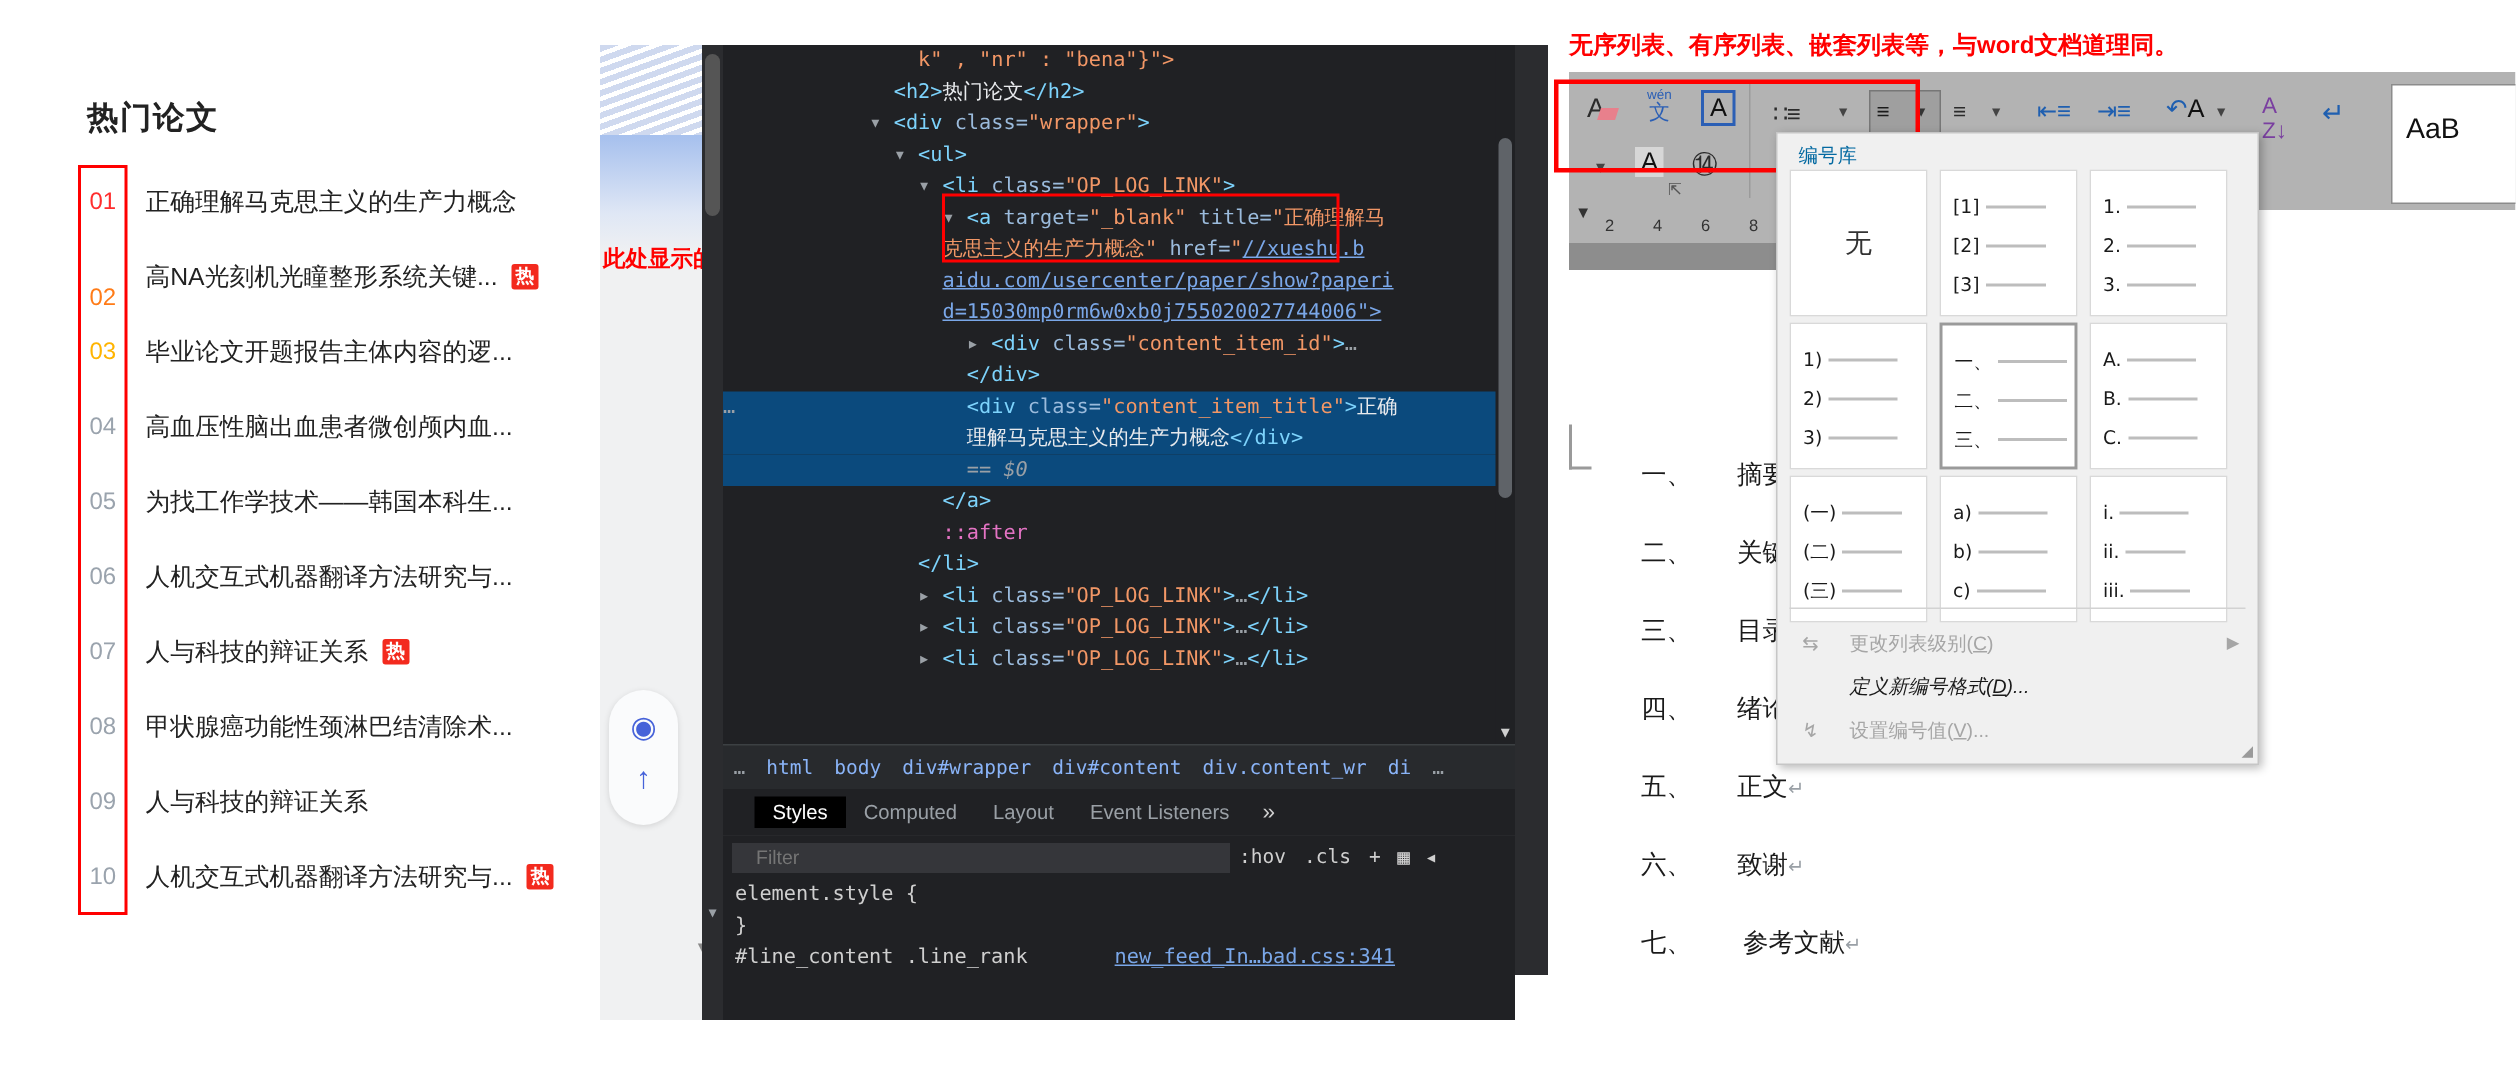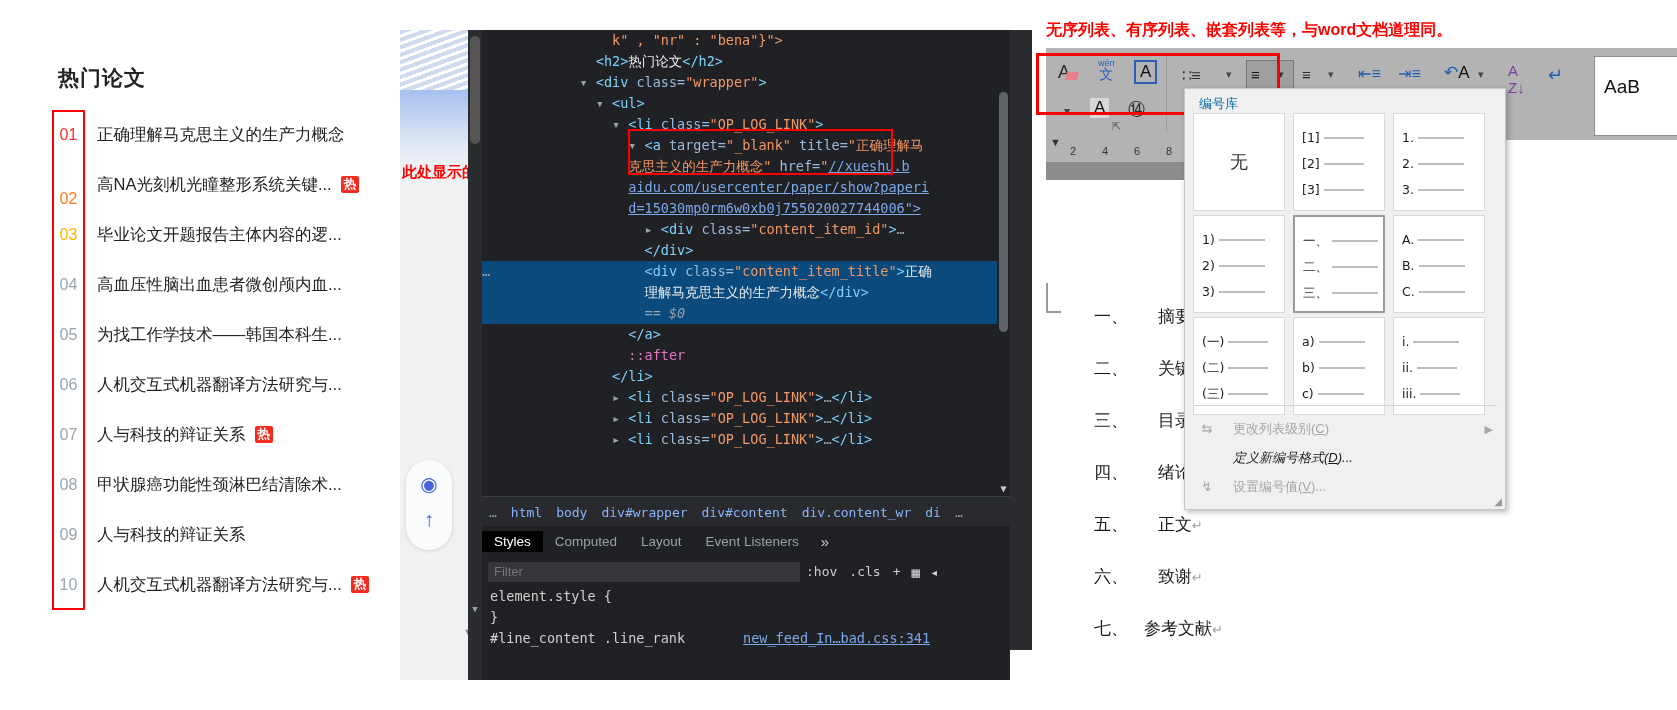--- a/index.html
+++ b/index.html
@@ -64,27 +64,27 @@
   #red-box-dom{position:absolute;left:160px;top:99px;width:265px;height:46px;border:2px solid #ff0000;box-sizing:border-box;}
 
   #breadcrumb{position:absolute;left:14px;top:466px;width:528px;height:30px;background:#282a2d;
      border-top:1px solid #3c4043;display:flex;align-items:center;color:#9aa0a6;font-size:13px;overflow:hidden;}
   #breadcrumb .crumb{padding:0 7px;color:#8ab4f8;white-space:nowrap;}
   #breadcrumb .crumb.dim{color:#9aa0a6;}
 
   #panel-tabs{position:absolute;left:14px;top:496px;width:528px;height:31px;background:#202124;
      border-bottom:1px solid #3c4043;display:flex;align-items:center;font-family:"Liberation Sans",sans-serif;}
   #panel-tabs .ptab{padding:3px 12px;font-size:13.5px;color:#9aa0a6;}
-  #panel-tabs .ptab.active{color:#ffffff;background:#000;}
+  #panel-tabs .ptab.active{color:#ffffff;background:#000;margin-left:21px;}
   #panel-tabs .more{color:#cfcfcf;padding:0 10px;font-size:15px;}
 
   #filter-bar{position:absolute;left:14px;top:527px;width:528px;height:29px;background:#202124;
      border-bottom:1px solid #3c4043;display:flex;align-items:center;}
   #filter-input{margin-left:6px;width:300px;height:20px;background:#35363a;border:none;color:#9aa0a6;
-     font-size:13px;font-family:"Liberation Sans",sans-serif;padding:0 6px;line-height:20px;}
+     font-size:13px;font-family:"Liberation Sans",sans-serif;padding:0 16px;line-height:20px;}
   .fb-item{color:#cfcfcf;font-size:13px;padding:0 6px;font-family:"DejaVu Sans Mono",monospace;}
   .fb-icon{color:#cfcfcf;font-size:14px;padding:0 5px;}
 
   #styles-body{position:absolute;left:14px;top:556px;width:528px;height:94px;background:#202124;
      color:#9aa0a6;font-size:13.5px;line-height:21px;}
   #styles-body .sline{display:block;padding-left:8px;white-space:pre;}
   .rule-sel{color:#cfcfcf;}
   .rule-src{color:#7aa7e8;text-decoration:underline;}
   #styles-sb{position:absolute;left:0;top:556px;width:14px;height:94px;background:#2b2c2f;}
   #styles-sb-arrow{position:absolute;left:2px;top:18px;width:10px;text-align:center;color:#9aa0a6;font-size:9px;}
@@ -303,21 +303,21 @@
     <div class="doc-line doc-txt" style="left: 112px; top: 177px;">关键词<span class="pilcrow">↵</span></div>
     <div class="doc-line doc-num" style="left: 48px; top: 229px;">三、</div>
     <div class="doc-line doc-txt" style="left: 112px; top: 229px;">目录<span class="pilcrow">↵</span></div>
     <div class="doc-line doc-num" style="left: 48px; top: 281px;">四、</div>
     <div class="doc-line doc-txt" style="left: 112px; top: 281px;">绪论<span class="pilcrow">↵</span></div>
     <div class="doc-line doc-num" style="left: 48px; top: 333px;">五、</div>
     <div class="doc-line doc-txt" style="left: 112px; top: 333px;">正文<span class="pilcrow">↵</span></div>
     <div class="doc-line doc-num" style="left: 48px; top: 385px;">六、</div>
     <div class="doc-line doc-txt" style="left: 112px; top: 385px;">致谢<span class="pilcrow">↵</span></div>
     <div class="doc-line doc-num" style="left: 48px; top: 437px;">七、</div>
-    <div class="doc-line doc-txt" style="left: 98px; top: 437px; font-family: Liberation Serif, serif;">参考文献<span class="pilcrow">↵</span></div>
+    <div class="doc-line doc-txt" style="left: 116px; top: 437px; font-family: Liberation Serif, serif;">参考文献<span class="pilcrow">↵</span></div>
   </div>
 
 <div id="num-dd">
   <div id="num-dd-title">编号库</div>
   <div id="dd-gallery">
       <div class="gal" style="left: 8px; top: 24px;">
         <div class="none-lbl">无</div>
       </div>
       <div class="gal" style="left: 108px; top: 24px;">
         <div class="gl" style="top: 16px;"><span>[1]</span><span class="dash s"></span></div>

